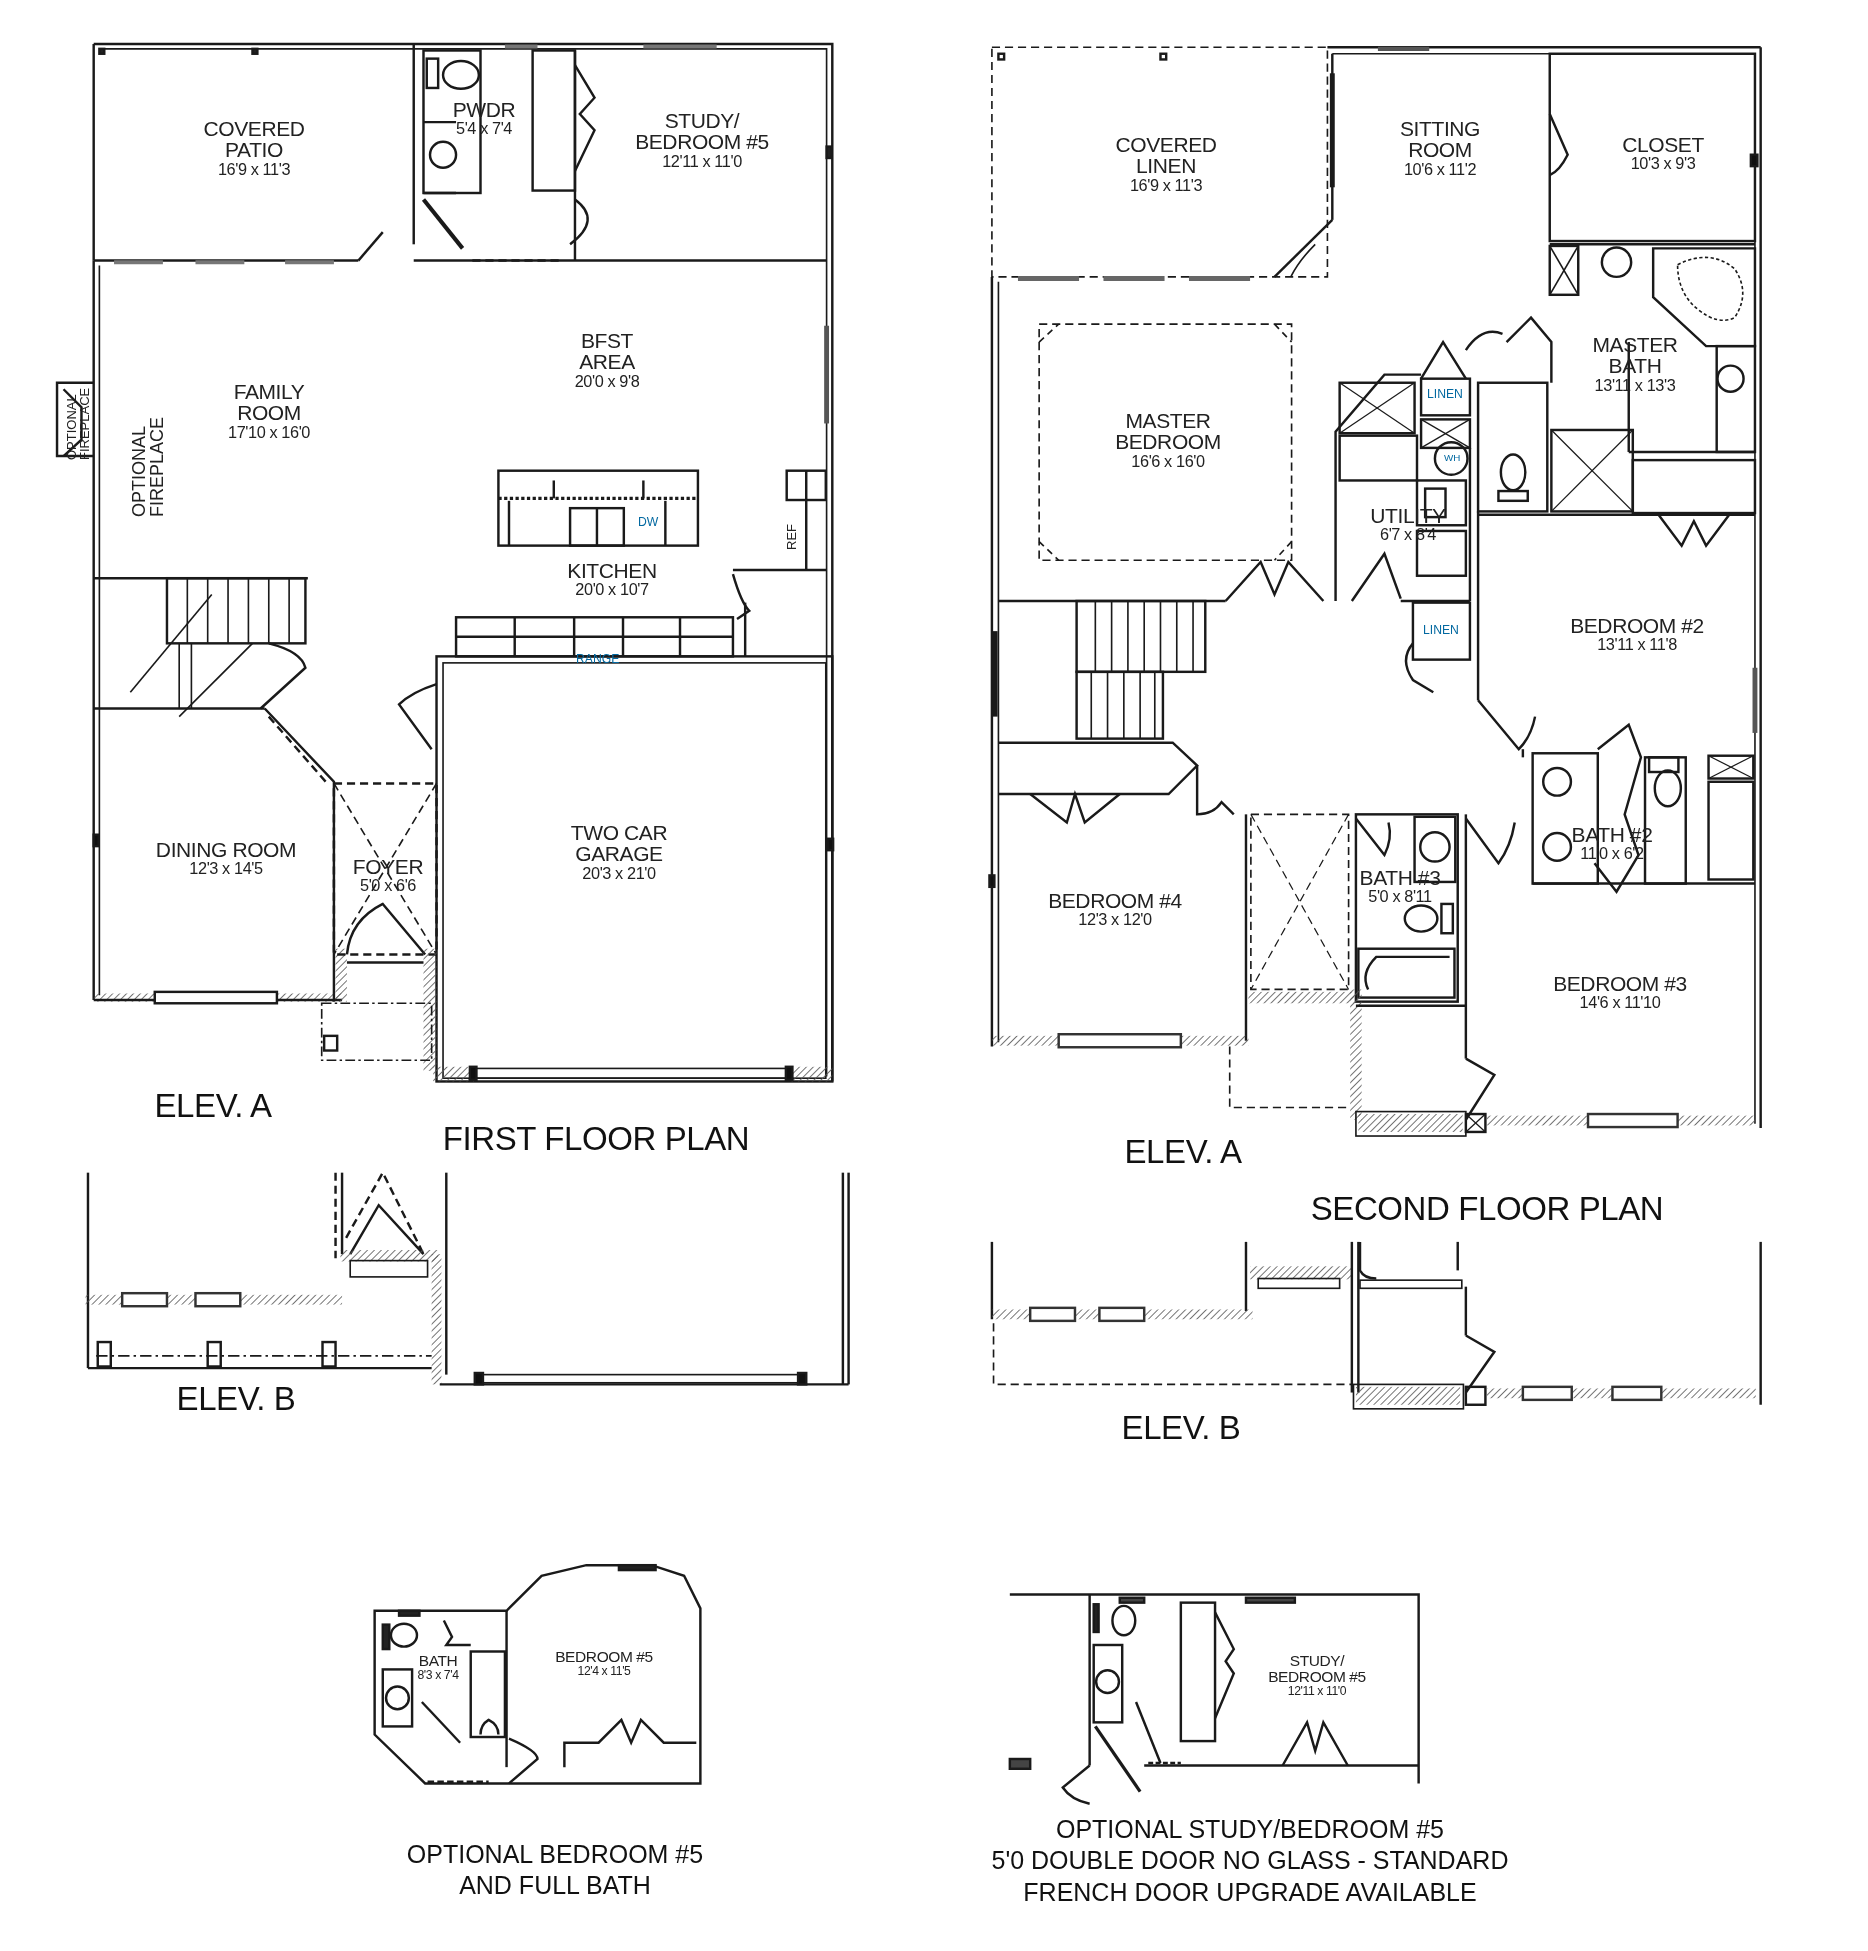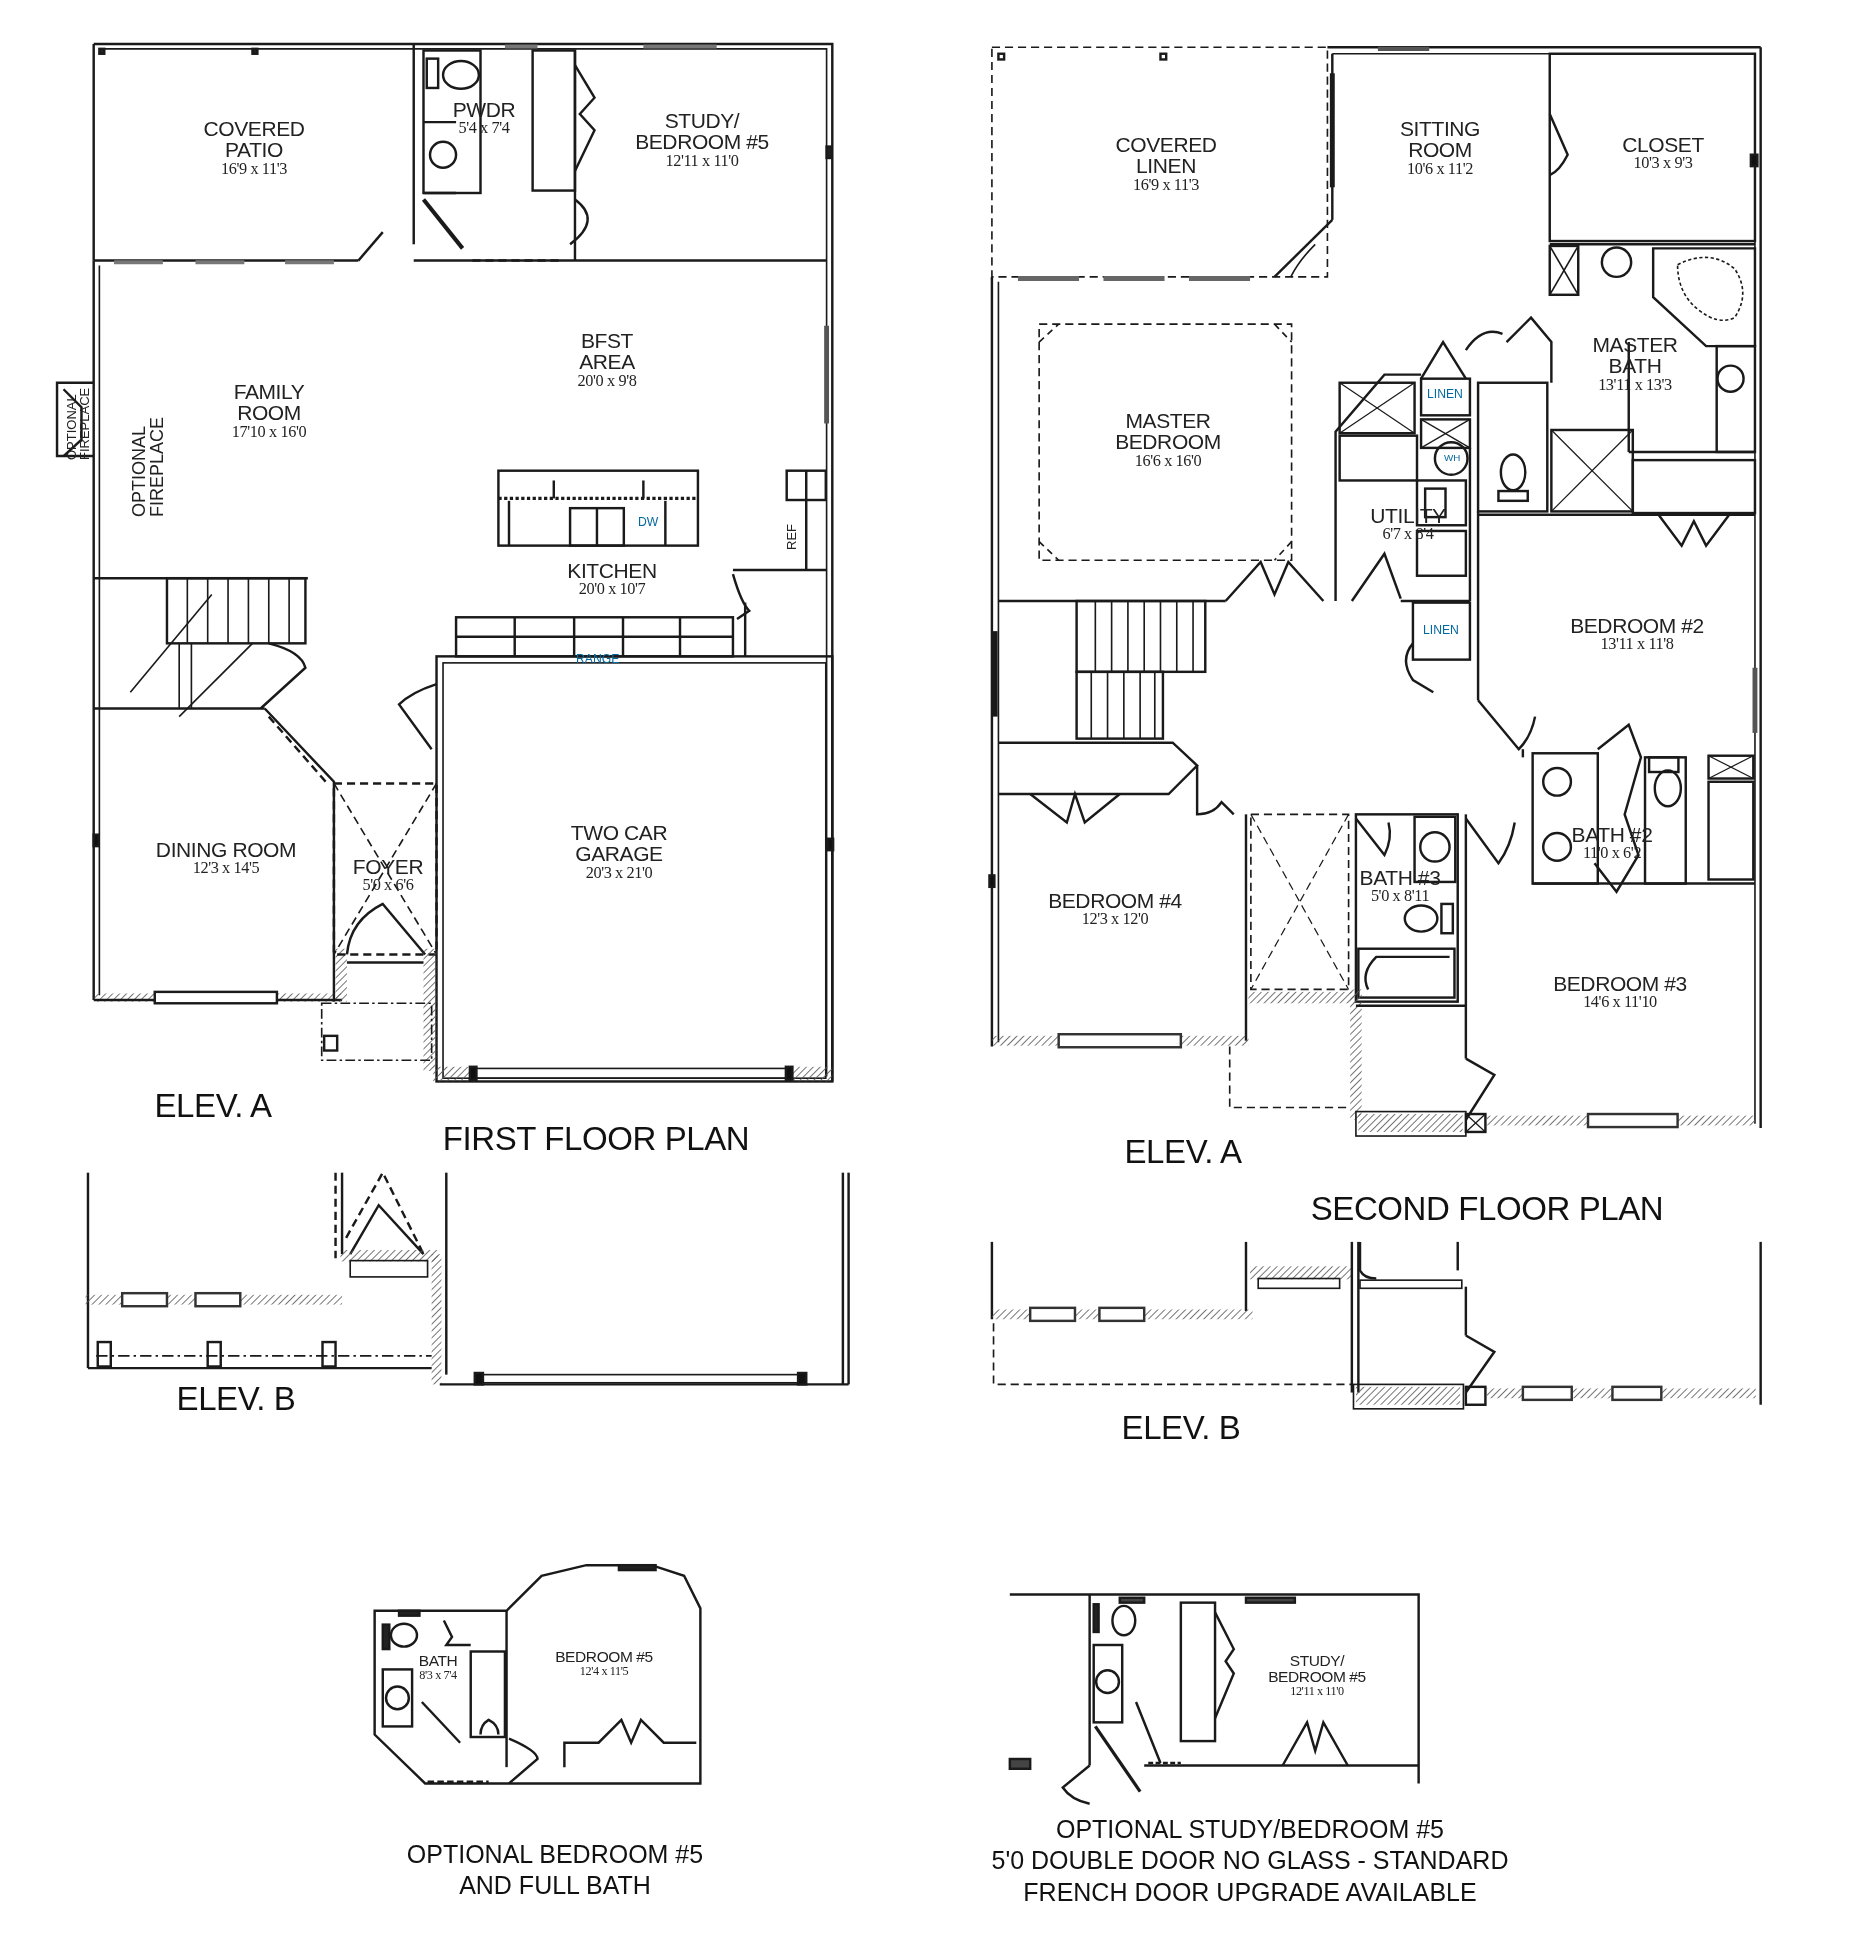--- a/index.html
+++ b/index.html
@@ -1,20 +1,20 @@
 <!DOCTYPE html>
 <html style="font-size:13px"><head>
 <meta charset="utf-8">
 <style>
   html,body{margin:0;padding:0;background:#ffffff;}
   body{width:1869px;height:1952px;position:relative;overflow:hidden;font-family:"Liberation Sans",sans-serif;color:#1a1a1a;}
   svg{position:absolute;left:0;top:0;}
   .lbl{position:absolute;text-align:center;line-height:1.02;color:#222;transform:translateX(-50%);white-space:nowrap;}
   .rn{font-size:21px;letter-spacing:-0.4px;}
-  .rd{font-size:16.3px;letter-spacing:-0.4px;display:block;font-family:Liberation Serif, serif;}
+  .rd{font-size:16.3px;letter-spacing:-0.4px;display:block;}
   .sm .rn{font-size:15.5px;}
   .sm .rd{font-size:12.2px;}
   .title{position:absolute;font-size:33px;letter-spacing:-0.4px;color:#111;transform:translateX(-50%);white-space:nowrap;}
   .note{position:absolute;font-size:25px;line-height:1.25;text-align:center;color:#111;transform:translateX(-50%);white-space:nowrap;}
   .tiny{position:absolute;font-size:12.2px;color:#0369a1;white-space:nowrap;}
   .vert{position:absolute;font-size:18px;line-height:1;transform:rotate(-90deg);transform-origin:left top;white-space:nowrap;color:#222;}
   .vert.s{font-size:13px;}
 </style>
 </head>
 <body>

